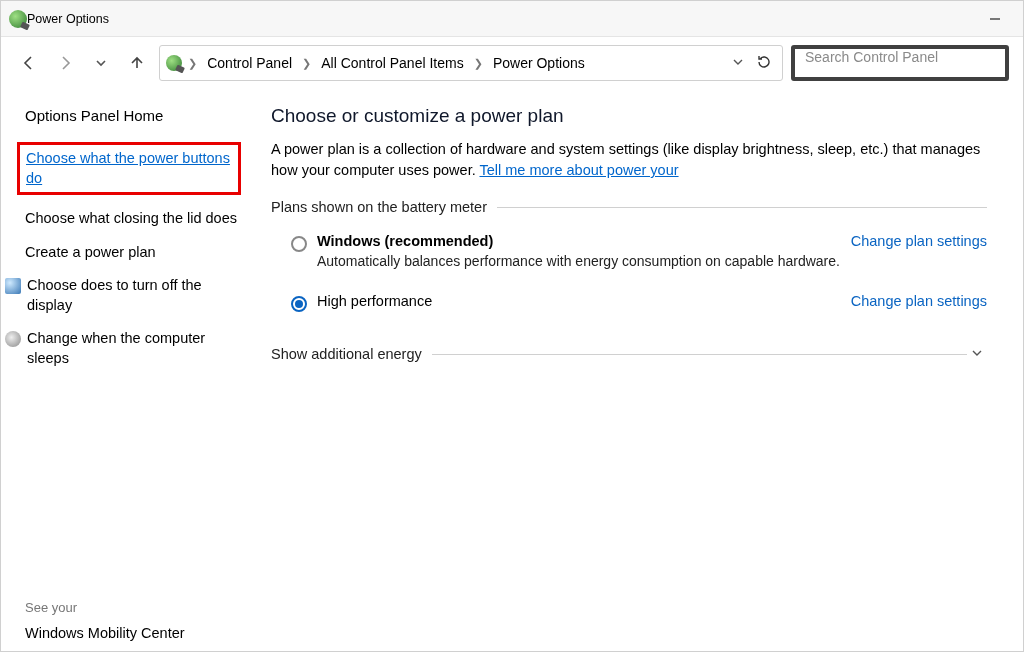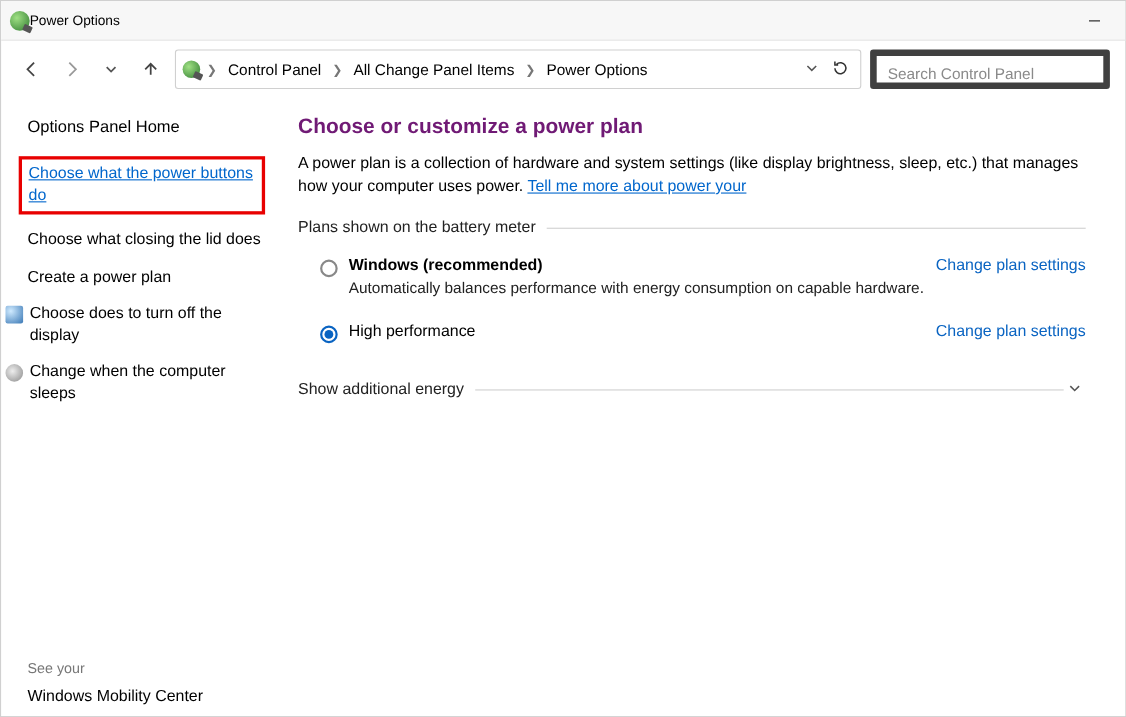--- a/index.html
+++ b/index.html
@@ -66,25 +66,25 @@
   }
   .addressbar .chev {
     color:#777; font-size:11px; padding: 0 2px;
   }
   .addr-spacer { flex:1; }
   .addr-down { width:20px; text-align:center; color:#666;}
   .addr-refresh { width:24px; text-align:center; color:#333;}
   .searchbox {
     width: 218px;
     height: 36px;
-    border: 6px solid #404040;
+    border: 4px solid #404040;
     border-radius: 3px;
     padding: 0 10px;
     color:#8a8a8a;
-    display:flex; align-items:flex-end;
+    display:flex; align-items:flex-start;
     font-size:14px;
   }
 
   
   .content {
     display: flex;
     height: calc(652px - 36px - 52px);
   }
   .sidebar {
     width: 258px;
@@ -127,22 +127,22 @@
   .seealso-label { color:#777; font-size:13px; margin-bottom:10px; }
   .seealso-link { font-size:14.5px; color:#000; }
 
   
   .main {
     flex: 1;
     padding: 16px 36px 0 12px;
   }
   .main h1 {
     font-size: 19px;
-    font-weight: 700;
-    color: #701a75;
+    font-weight: 400;
+    color: #0f172a;
     margin: 0 0 12px 0;
   }
   .desc {
     font-size: 14.5px;
     line-height: 1.45;
     margin-bottom: 18px;
   }
   .desc a {
     color: #0066cc;
     text-decoration: underline;
@@ -255,21 +255,21 @@
     <svg width="16" height="16" viewBox="0 0 16 16">
         <path d="M8 13 L8 3 M3 8 L8 3 L13 8" fill="none" stroke="#444" stroke-width="1.6"></path>
       </svg>
   </div>
 
   <div class="addressbar">
     <span class="power-icon" style="width:16px;height:16px"></span>
     <span class="chev">❯</span>
     <span class="crumb">Control Panel</span>
     <span class="chev">❯</span>
-    <span class="crumb">All Change Panel Items</span>
+    <span class="crumb">All Control Panel Items</span>
     <span class="chev">❯</span>
     <span class="crumb">Power Options</span>
     <span class="addr-spacer"></span>
     <span class="addr-down">
       <svg width="12" height="12" viewBox="0 0 12 12">
           <path d="M2 4 L6 8 L10 4" fill="none" stroke="#555" stroke-width="1.4"></path>
         </svg>
     </span>
     <span class="addr-refresh">
       <svg width="16" height="16" viewBox="0 0 16 16">

